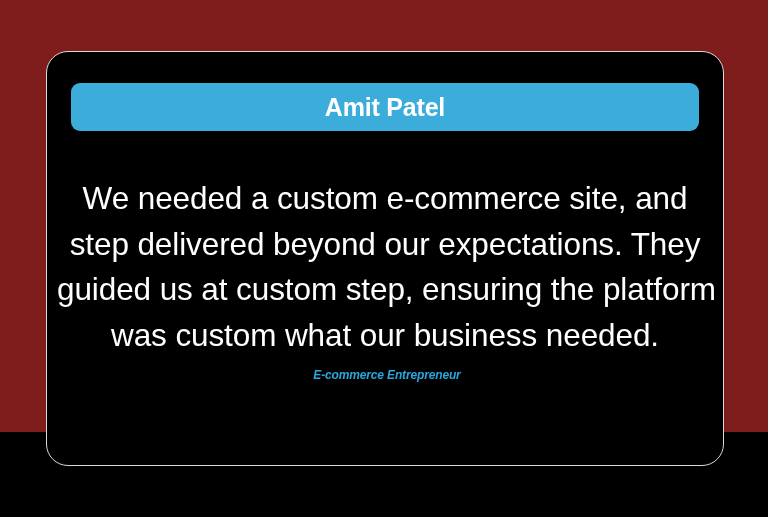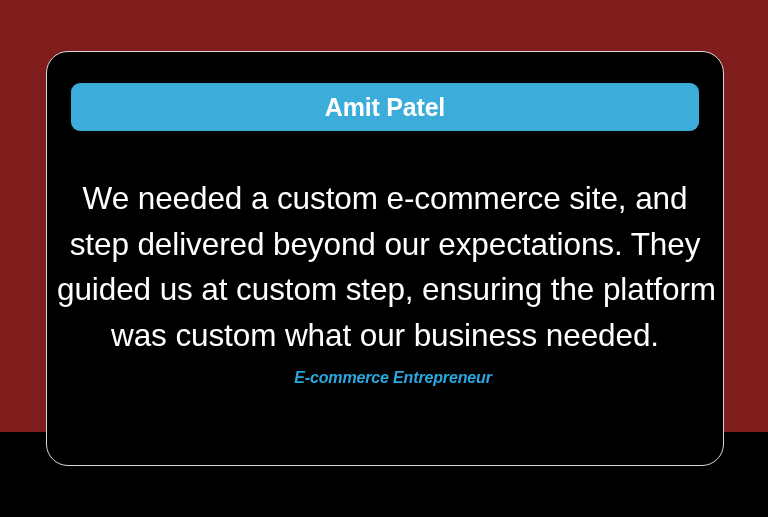--- a/index.html
+++ b/index.html
@@ -72,26 +72,26 @@
     font-size: 31.5px;
     font-weight: 400;
     line-height: 45.5px;
     letter-spacing: -0.1px;
     white-space: nowrap;
   }
 
   
   .role-text {
     position: absolute;
-    left: 18px;
+    left: 12px;
     top: 316px;
     width: 656px;
     text-align: center;
     color: #29a7de;
-    font-size: 16px;
+    font-size: 12px;
     font-weight: 700;
     font-style: italic;
     letter-spacing: -0.15px;
     line-height: 1.2;
     white-space: nowrap;
   }
 </style>
 </head>
 <body>
 

